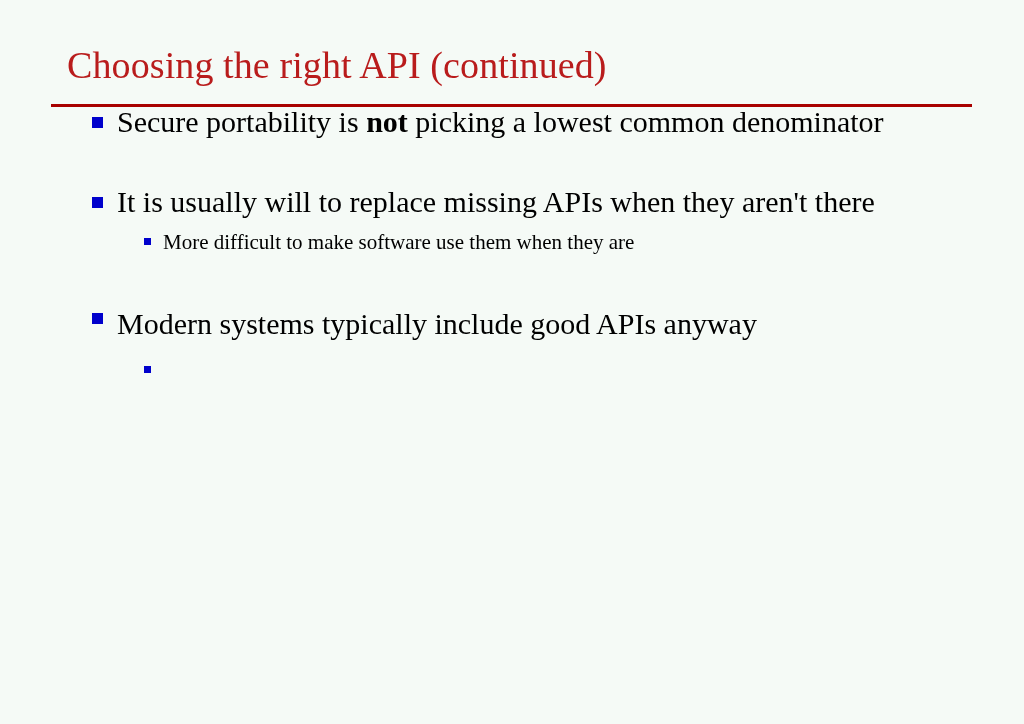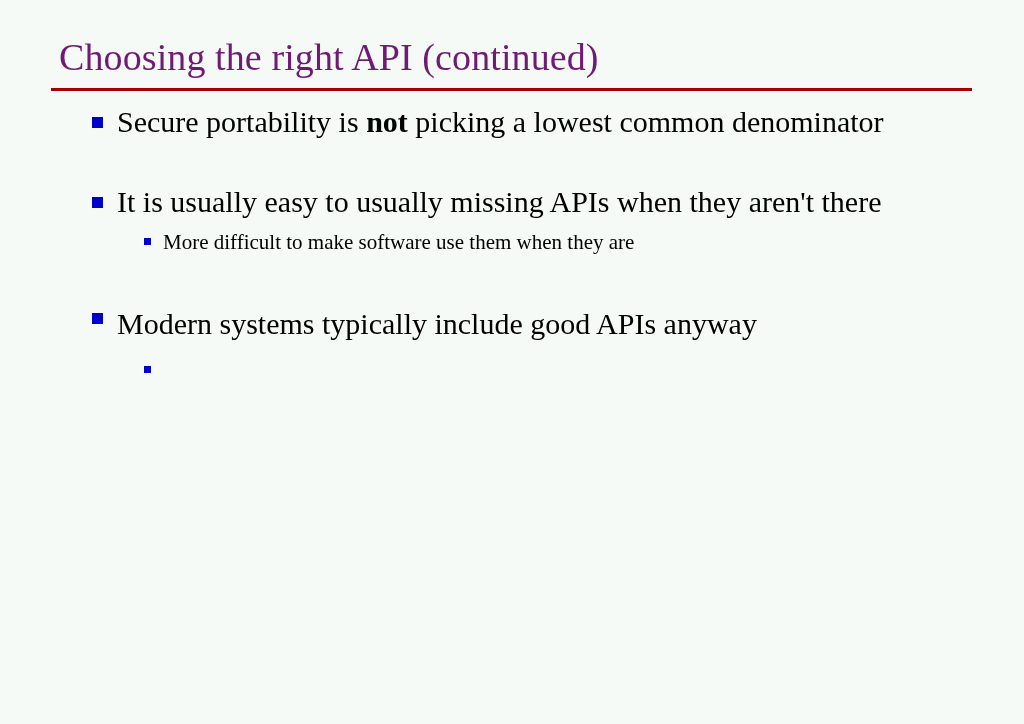--- a/index.html
+++ b/index.html
@@ -26,22 +26,22 @@
     position: absolute;
     left: 51px;
     top: 26px;
     width: 921px;
   }
   .slide-title {
     font-family: "Liberation Serif", "DejaVu Serif", serif;
     font-size: 38px;
     line-height: 46px;
     font-weight: normal;
-    color: #701a75;
-    margin: 8px;
+    color: #b91c1c;
+    margin: 16px;
     padding: 0;
     white-space: nowrap;
     letter-spacing: 0.1px;
   }
   .title-rule {
     width: 921px;
     height: 3px;
     background: #a80000;
     margin-top: 3px;
   }
@@ -116,21 +116,21 @@
 
     <div class="l1">
       <span class="marker"></span>
       <span class="txt">Secure portability is </span><span class="txt strong">not</span><span class="txt"> picking a lowest common denominator</span>
     </div>
 
     <div class="gap-lg"></div>
 
     <div class="l1">
       <span class="marker"></span>
-      <span class="txt">It is usually easy to usually missing APIs when they aren't there</span>
+      <span class="txt">It is usually will to replace missing APIs when they aren't there</span>
     </div>
 
     <div class="gap-sm"></div>
 
     <div class="l2">
       <span class="marker"></span>
       <span class="txt">More difficult to make software use them when they are</span>
     </div>
 
     <div class="gap-lg"></div>

